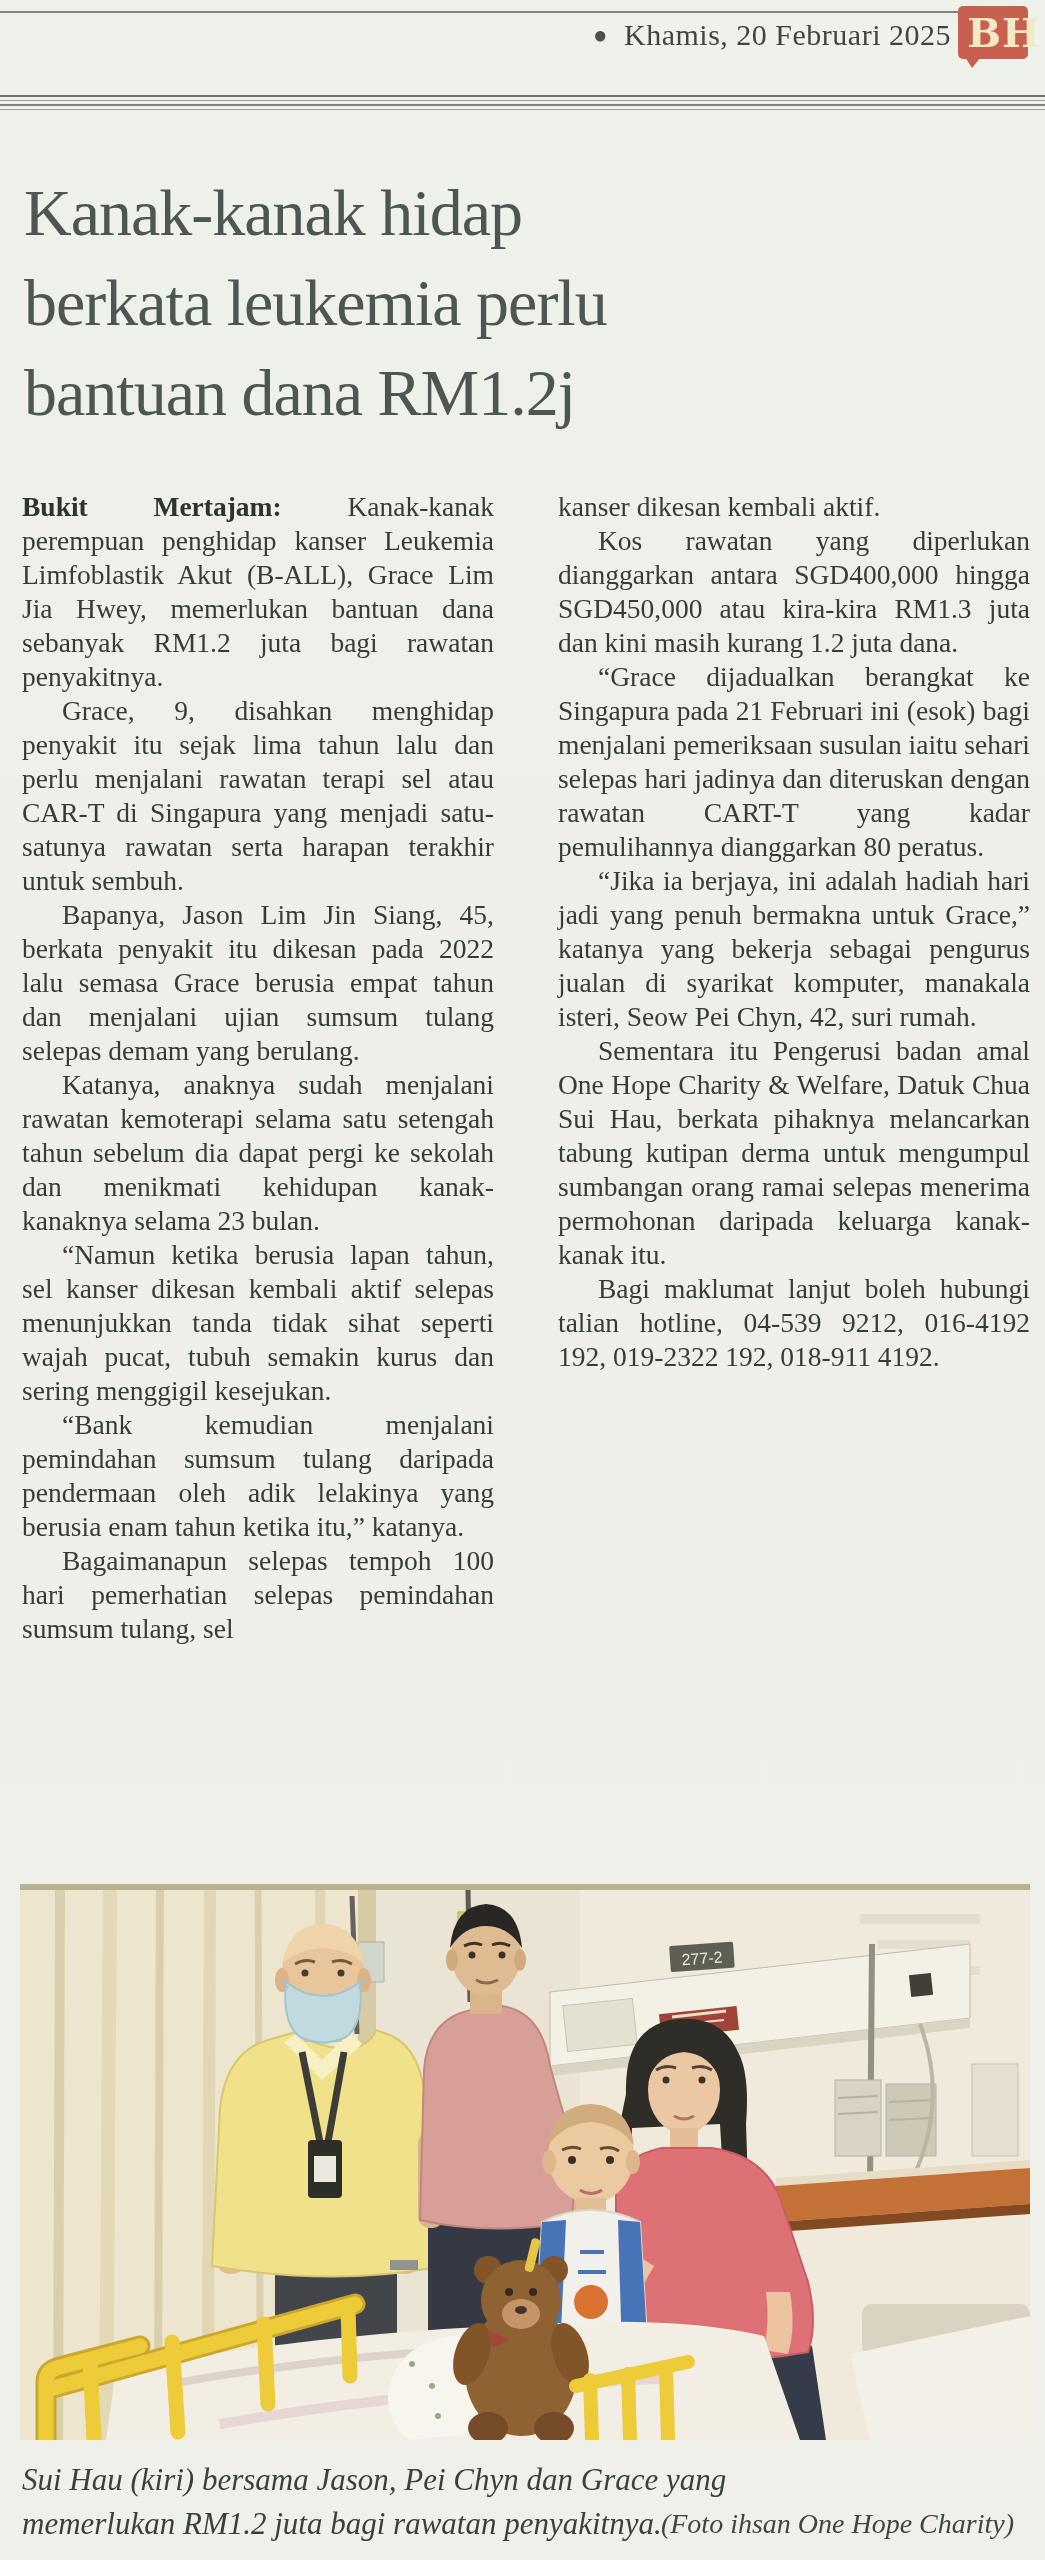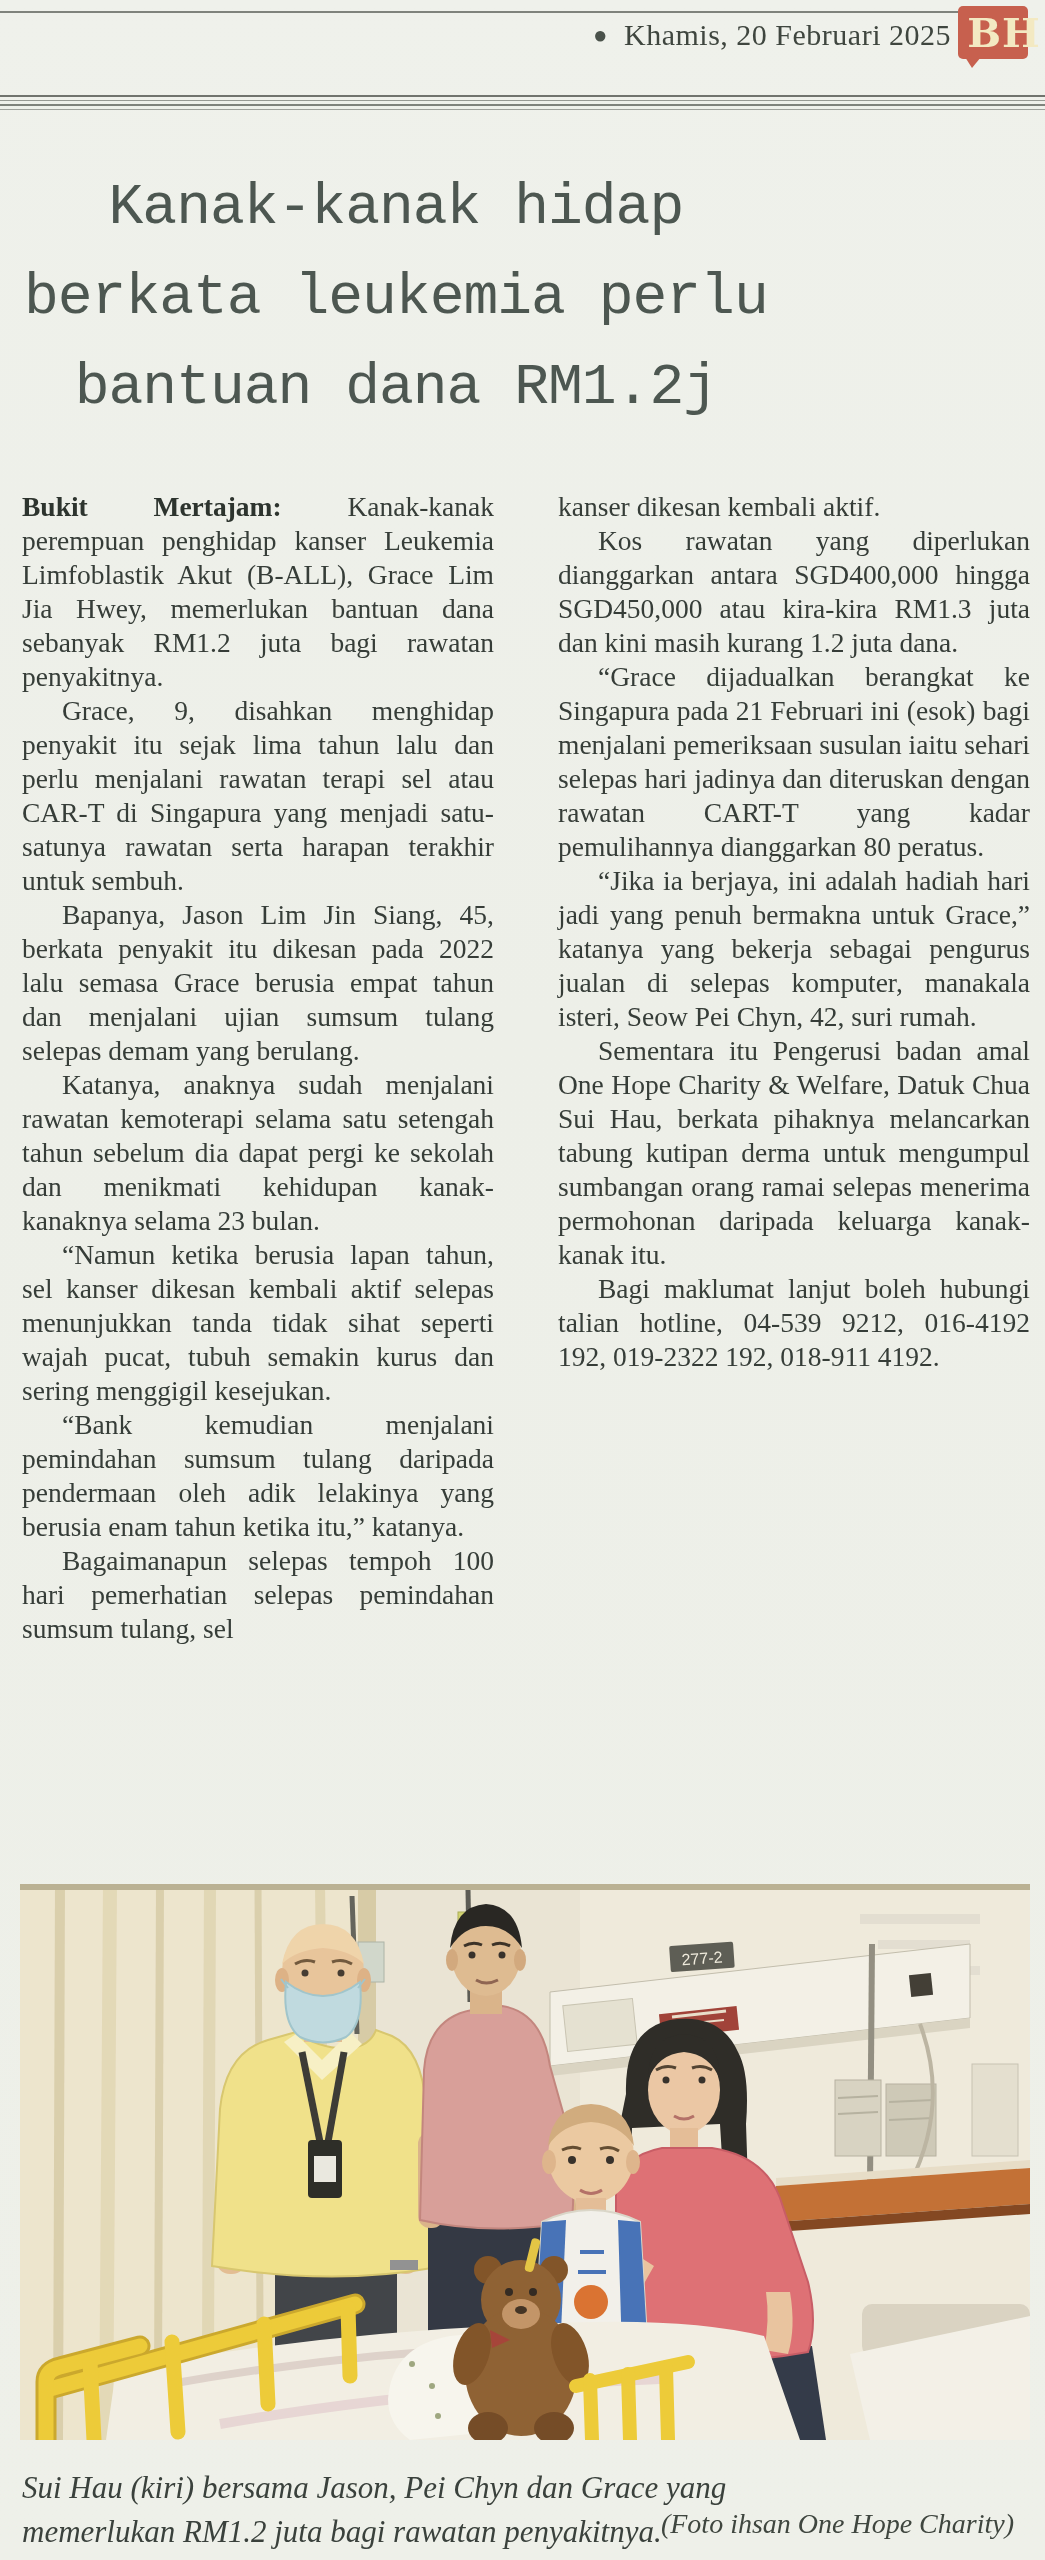--- a/index.html
+++ b/index.html
@@ -22,36 +22,36 @@
         border-left:7px solid transparent;border-right:9px solid transparent;border-top:11px solid #c7604e;}
   .logo span{font-family:"DejaVu Serif",serif;font-weight:bold;font-size:40px;color:#f3e9c2;letter-spacing:1px;margin-left:22px;}
   
   .rules{position:absolute;top:95px;left:0;width:1045px;}
   .rules div{height:2px;margin-bottom:3px;background:#50544d;}
   .rules div:nth-child(1){opacity:.8}
   .rules div:nth-child(2){opacity:.55;height:1px}
   .rules div:nth-child(3){opacity:.7}
   .rules div:nth-child(4){opacity:.5;height:1px}
   
-  .headline{position:absolute;left:24px;top:124px;font-family:Liberation Mono, monospace;
-    font-size:58px;line-height:90px;color:#4d5751;letter-spacing:-1px;font-weight:500;text-align:center;}
+  .headline{position:absolute;left:24px;top:124px;font-family:Liberation Serif, serif;
+    font-size:66px;line-height:90px;color:#4d5751;letter-spacing:-1px;font-weight:500;}
   .headline span{display:block;}
   
   .body-cols{position:absolute;left:22px;top:490px;width:1008px;display:flex;gap:64px;}
   .col{width:483px;font-size:27.5px;line-height:34px;text-align:justify;color:#363d38;}
   .col p{margin:0;text-indent:40px;}
   .col p.noindent{text-indent:0;}
   .col b{color:#2d342e;}
   
   .photo{position:absolute;left:20px;top:1884px;width:1010px;height:556px;box-shadow:0 0 0 1px #cfcaba inset;}
   .photo svg{display:block;width:100%;height:100%;}
   
   .caption{position:absolute;left:22px;top:2458px;width:1008px;font-size:31px;line-height:44px;
     font-style:italic;font-weight:500;color:#3a413c;}
-  .caption .captext{display:block;width:850px;margin-top:8px;}
+  .caption .captext{display:block;width:850px;}
   .caption .credit{position:absolute;right:16px;top:44px;font-size:28px;font-weight:normal;color:#3f463f;}
 </style>
 </head>
 <body>
 
 <div class="page">
 
   <div class="top-rule"></div>
 
   <div class="dateline">
@@ -82,21 +82,21 @@
       <p>Bapanya, Jason Lim Jin Siang, 45, berkata penyakit itu dikesan pada 2022 lalu semasa Grace berusia empat tahun dan menjalani ujian sumsum tulang selepas demam yang berulang.</p>
       <p>Katanya, anaknya sudah menjalani rawatan kemoterapi selama satu setengah tahun sebelum dia dapat pergi ke sekolah dan menikmati kehidupan kanak-kanaknya selama 23 bulan.</p>
       <p>“Namun ketika berusia lapan tahun, sel kanser dikesan kembali aktif selepas menunjukkan tanda tidak sihat seperti wajah pucat, tubuh semakin kurus dan sering menggigil kesejukan.</p>
       <p>“Bank kemudian menjalani pemindahan sumsum tulang daripada pendermaan oleh adik lelakinya yang berusia enam tahun ketika itu,” katanya.</p>
       <p>Bagaimanapun selepas tempoh 100 hari pemerhatian selepas pemindahan sumsum tulang, sel</p>
     </div>
     <div class="col">
       <p class="noindent">kanser dikesan kembali aktif.</p>
       <p>Kos rawatan yang diperlukan dianggarkan antara SGD400,000 hingga SGD450,000 atau kira-kira RM1.3 juta dan kini masih kurang 1.2 juta dana.</p>
       <p>“Grace dijadualkan berangkat ke Singapura pada 21 Februari ini (esok) bagi menjalani pemeriksaan susulan iaitu sehari selepas hari jadinya dan diteruskan dengan rawatan CART-T yang kadar pemulihannya dianggarkan 80 peratus.</p>
-      <p>“Jika ia berjaya, ini adalah hadiah hari jadi yang penuh bermakna untuk Grace,” katanya yang bekerja sebagai pengurus jualan di selepas komputer, manakala isteri, Seow Pei Chyn, 42, suri rumah.</p>
+      <p>“Jika ia berjaya, ini adalah hadiah hari jadi yang penuh bermakna untuk Grace,” katanya yang bekerja sebagai pengurus jualan di syarikat komputer, manakala isteri, Seow Pei Chyn, 42, suri rumah.</p>
       <p>Sementara itu Pengerusi badan amal One Hope Charity &amp; Welfare, Datuk Chua Sui Hau, berkata pihaknya melancarkan tabung kutipan derma untuk mengumpul sumbangan orang ramai selepas menerima permohonan daripada keluarga kanak-kanak itu.</p>
       <p>Bagi maklumat lanjut boleh hubungi talian hotline, 04-539 9212, 016-4192 192, 019-2322 192, 018-911 4192.</p>
     </div>
   </div>
 
   <div class="photo">
     <svg viewBox="0 0 1010 556" xmlns="http://www.w3.org/2000/svg">
 
       <rect width="1010" height="556" fill="#e9e3d2"></rect>
       <rect x="560" width="450" height="556" fill="#efe9da"></rect>

